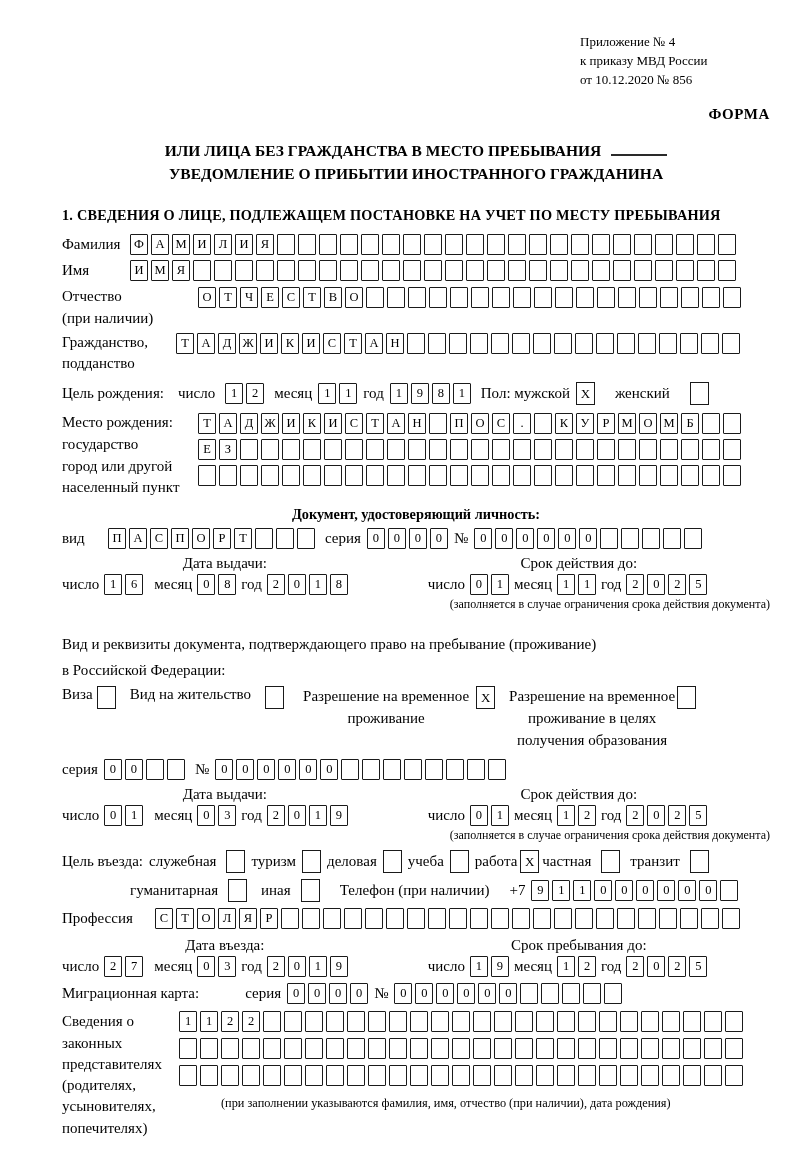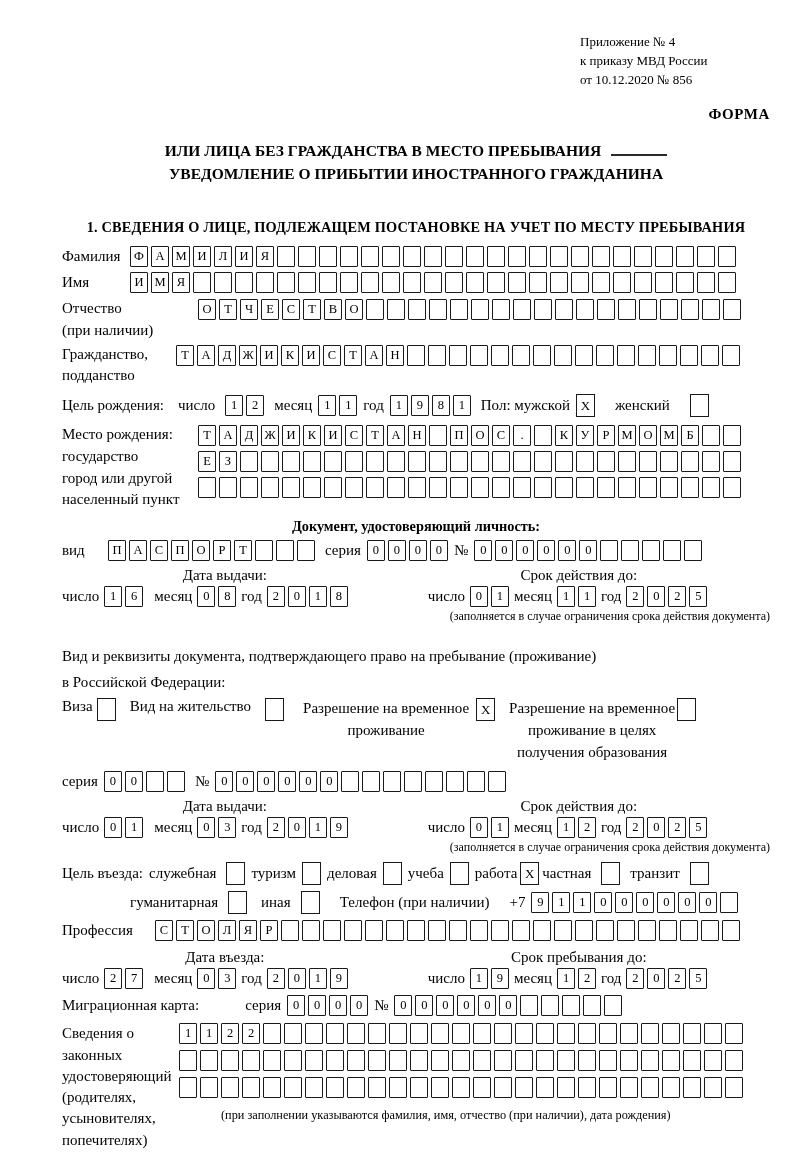--- a/index.html
+++ b/index.html
@@ -8,21 +8,21 @@
     font-family:"Liberation Serif","DejaVu Serif",serif;font-size:15px;
     overflow:hidden;
   }
   .page{box-sizing:border-box;width:800px;padding:0 30px 0 62px;}
   
   .hdr{margin-left:auto;width:190px;padding-top:33px;font-size:13px;line-height:1.45;}
   .hdr .rev{font-size:12.5px;margin-top:4px;}
   .forma{text-align:right;font-weight:bold;margin-top:16px;letter-spacing:.6px;}
   .title{text-align:center;font-weight:bold;font-size:15.5px;margin-top:16px;line-height:1.5;}
   .underline{display:inline-block;width:56px;border-bottom:2px solid #2a2a2a;height:.9em;margin-left:10px;}
-  .sec-h{font-weight:bold;font-size:14.3px;margin-top:34px;text-align:center;letter-spacing:.2px;white-space:nowrap;}
+  .sec-h{font-weight:bold;font-size:14.3px;margin-top:22px;letter-spacing:.2px;white-space:nowrap;}
   
   .row{display:flex;align-items:center;margin-top:5px;}
   .lbl{flex-shrink:0;}
   .cells{display:inline-flex;gap:3px;flex-wrap:nowrap;}
   .cell{box-sizing:content-box;width:16px;height:19px;border:1.5px solid #1a1a1a;border-radius:1px;
         text-align:center;line-height:19px;font-size:12.5px;flex-shrink:0;background:#fff;}
   .cb{box-sizing:content-box;width:17px;height:21px;border:1.5px solid #1a1a1a;text-align:center;
       line-height:21px;font-size:13px;flex-shrink:0;display:inline-block;background:#fff;}
   .stack{display:flex;flex-direction:column;gap:5px;}
   .mlab{line-height:1.45;}
@@ -642,21 +642,21 @@
         <span class="cell"></span>
         <span class="cell"></span>
         <span class="cell"></span>
       </span>
   </div>
 
   <div class="row" style="align-items:flex-start;margin-top:7px">
     <span class="lbl" style="width:117px;line-height:1.42">
       <div>Сведения о</div>
       <div>законных</div>
-      <div>удостоверяющий</div>
+      <div>представителях</div>
       <div>(родителях,</div>
       <div>усыновителях,</div>
       <div>попечителях)</div>
     </span>
     <span>
       <span class="stack" style="gap:6px">
         <span class="cells">
             <span class="cell">1</span>
             <span class="cell">1</span>
             <span class="cell">2</span>

